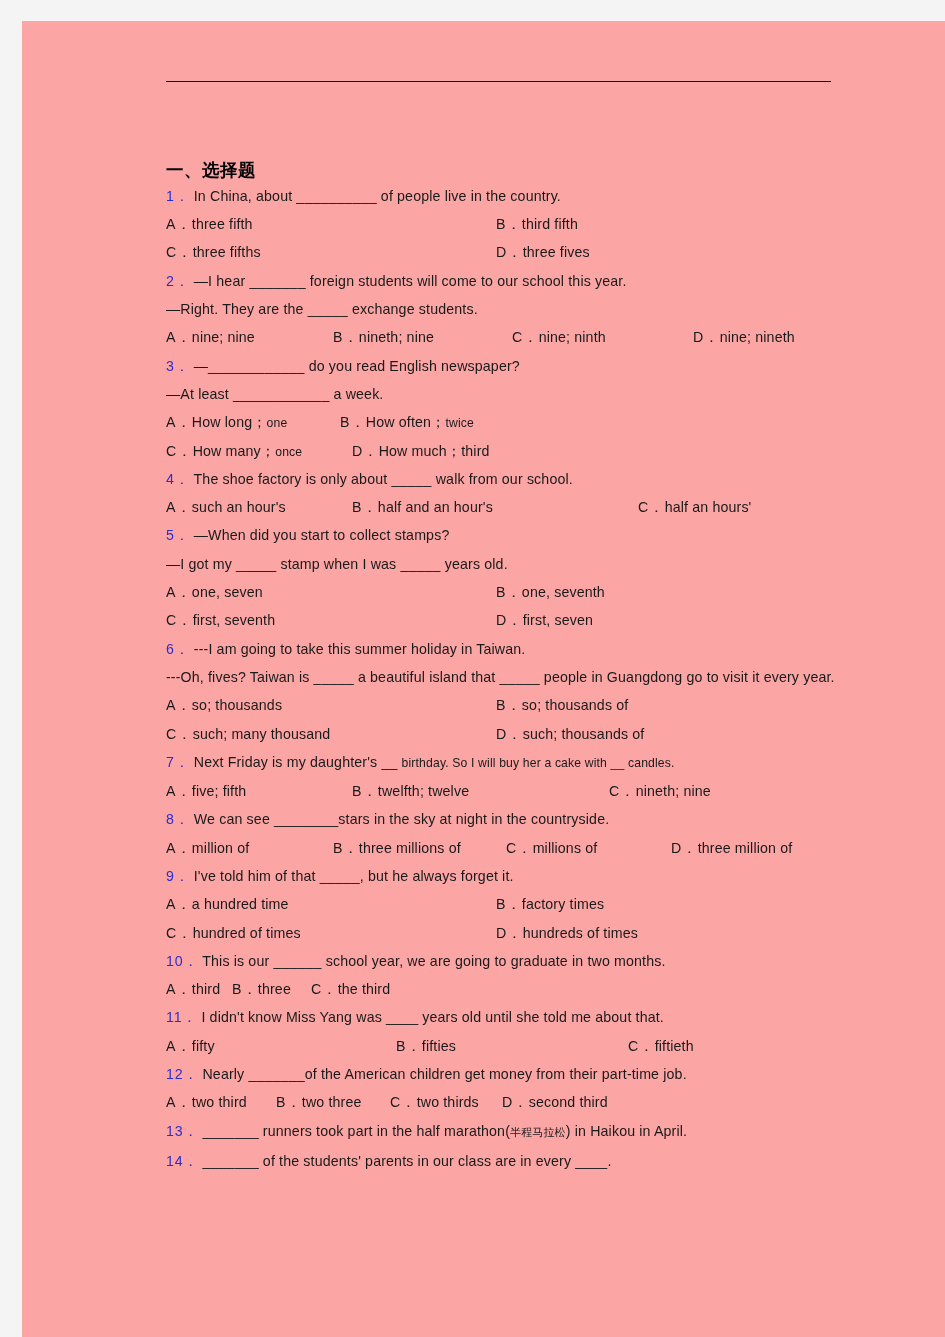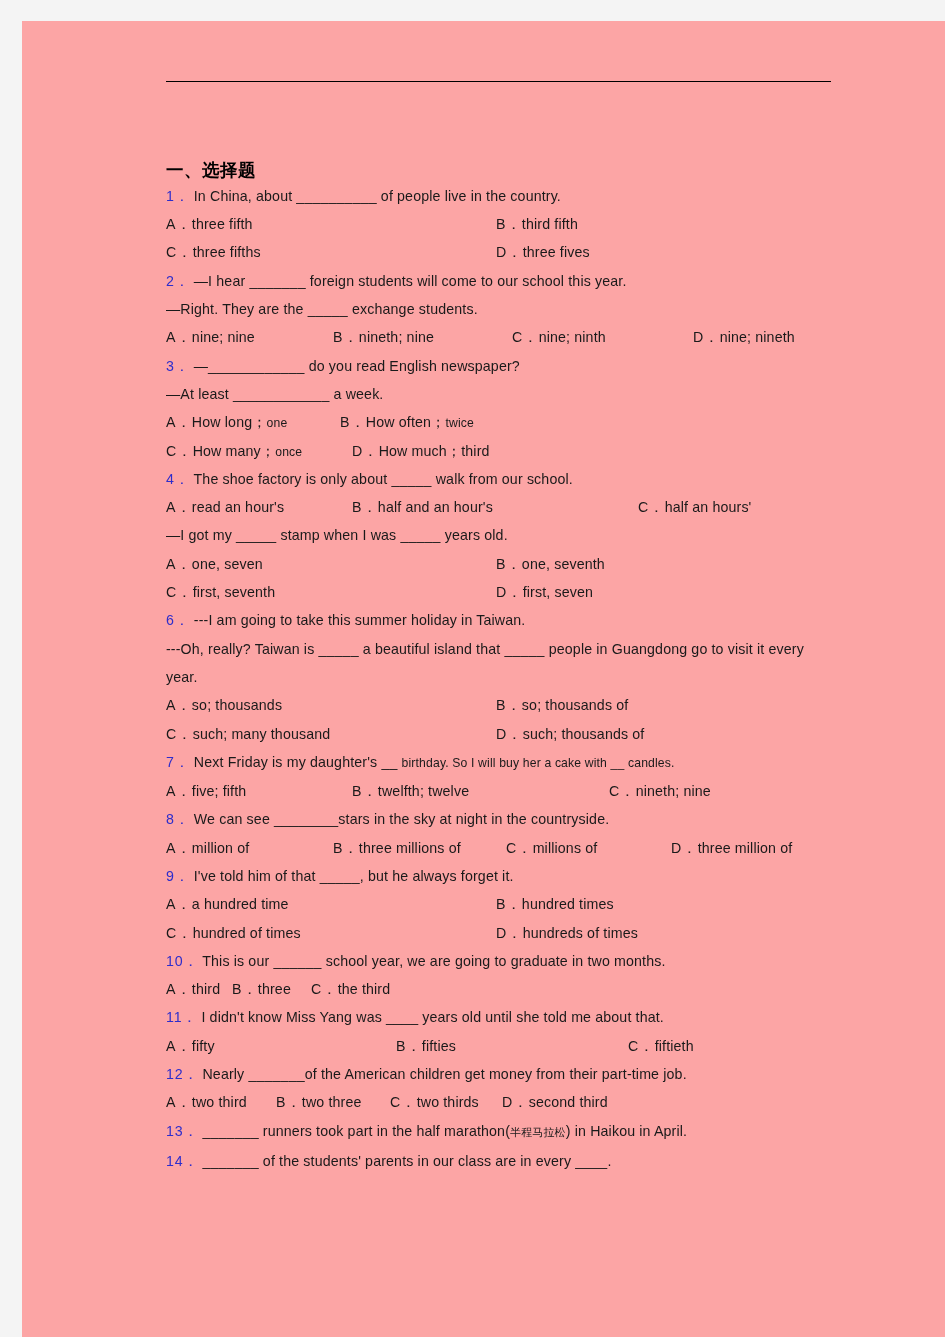--- a/index.html
+++ b/index.html
@@ -125,37 +125,38 @@
       <span class="opt c1"><span class="lbl">A．</span><span>How long</span><span>；</span><span class="sm">one</span></span>
       <span class="opt" style="left:174px"><span class="lbl">B．</span><span>How often</span><span>；</span><span class="sm">twice</span></span>
     </div>
     <div class="opts inline-opts">
       <span class="opt c1"><span class="lbl">C．</span><span>How many</span><span>；</span><span class="sm">once</span></span>
       <span class="opt" style="left:186px"><span class="lbl">D．</span><span>How much</span><span>；</span><span>third</span></span>
     </div>
 
     <div class="q"><span class="num">4．</span> <span>The shoe factory is only about _____ walk from our school.</span></div>
     <div class="opts">
-      <span class="opt c1"><span class="lbl">A．</span><span>read an hour's</span></span>
+      <span class="opt c1"><span class="lbl">A．</span><span>such an hour's</span></span>
       <span class="opt c2-of3"><span class="lbl">B．</span><span>half and an hour's</span></span>
       <span class="opt c3-of3"><span class="lbl">C．</span><span>half an hours'</span></span>
     </div>
 
+    <div class="q"><span class="num">5．</span> <span>—When did you start to collect stamps?</span></div>
     <div class="q">—I got my _____ stamp when I was _____ years old.</div>
     <div class="opts">
       <span class="opt c1"><span class="lbl">A．</span><span>one, seven</span></span>
       <span class="opt c2-of2"><span class="lbl">B．</span><span>one, seventh</span></span>
     </div>
     <div class="opts">
       <span class="opt c1"><span class="lbl">C．</span><span>first, seventh</span></span>
       <span class="opt c2-of2"><span class="lbl">D．</span><span>first, seven</span></span>
     </div>
 
     <div class="q"><span class="num">6．</span> <span>---I am going to take this summer holiday in Taiwan.</span></div>
-    <div class="q wrap">---Oh, really? Taiwan is _____ a beautiful island that _____ people in Guangdong go to visit it every year.</div>
+    <div class="q wrap">---Oh, fives? Taiwan is _____ a beautiful island that _____ people in Guangdong go to visit it every year.</div>
     <div class="opts">
       <span class="opt c1"><span class="lbl">A．</span><span>so; thousands</span></span>
       <span class="opt c2-of2"><span class="lbl">B．</span><span>so; thousands of</span></span>
     </div>
     <div class="opts">
       <span class="opt c1"><span class="lbl">C．</span><span>such; many thousand</span></span>
       <span class="opt c2-of2"><span class="lbl">D．</span><span>such; thousands of</span></span>
     </div>
 
     <div class="q"><span class="num">7．</span> <span>Next Friday is my daughter's __ </span><span class="sm">birthday. So I will buy her a cake with __ candles.</span></div>
@@ -169,21 +170,21 @@
     <div class="opts">
       <span class="opt c1"><span class="lbl">A．</span><span>million of</span></span>
       <span class="opt" style="left:167px"><span class="lbl">B．</span><span>three millions of</span></span>
       <span class="opt" style="left:340px"><span class="lbl">C．</span><span>millions of</span></span>
       <span class="opt" style="left:505px"><span class="lbl">D．</span><span>three million of</span></span>
     </div>
 
     <div class="q"><span class="num">9．</span> <span>I've told him of that _____, but he always forget it.</span></div>
     <div class="opts">
       <span class="opt c1"><span class="lbl">A．</span><span>a hundred time</span></span>
-      <span class="opt c2-of2"><span class="lbl">B．</span><span>hundred times</span></span>
+      <span class="opt c2-of2"><span class="lbl">B．</span><span>factory times</span></span>
     </div>
     <div class="opts">
       <span class="opt c1"><span class="lbl">C．</span><span>hundred of times</span></span>
       <span class="opt c2-of2"><span class="lbl">D．</span><span>hundreds of times</span></span>
     </div>
 
     <div class="q"><span class="num">10．</span> <span>This is our ______ school year, we are going to graduate in two months.</span></div>
     <div class="opts">
       <span class="opt c1"><span class="lbl">A．</span><span>third</span></span>
       <span class="opt" style="left:66px"><span class="lbl">B．</span><span>three</span></span>

